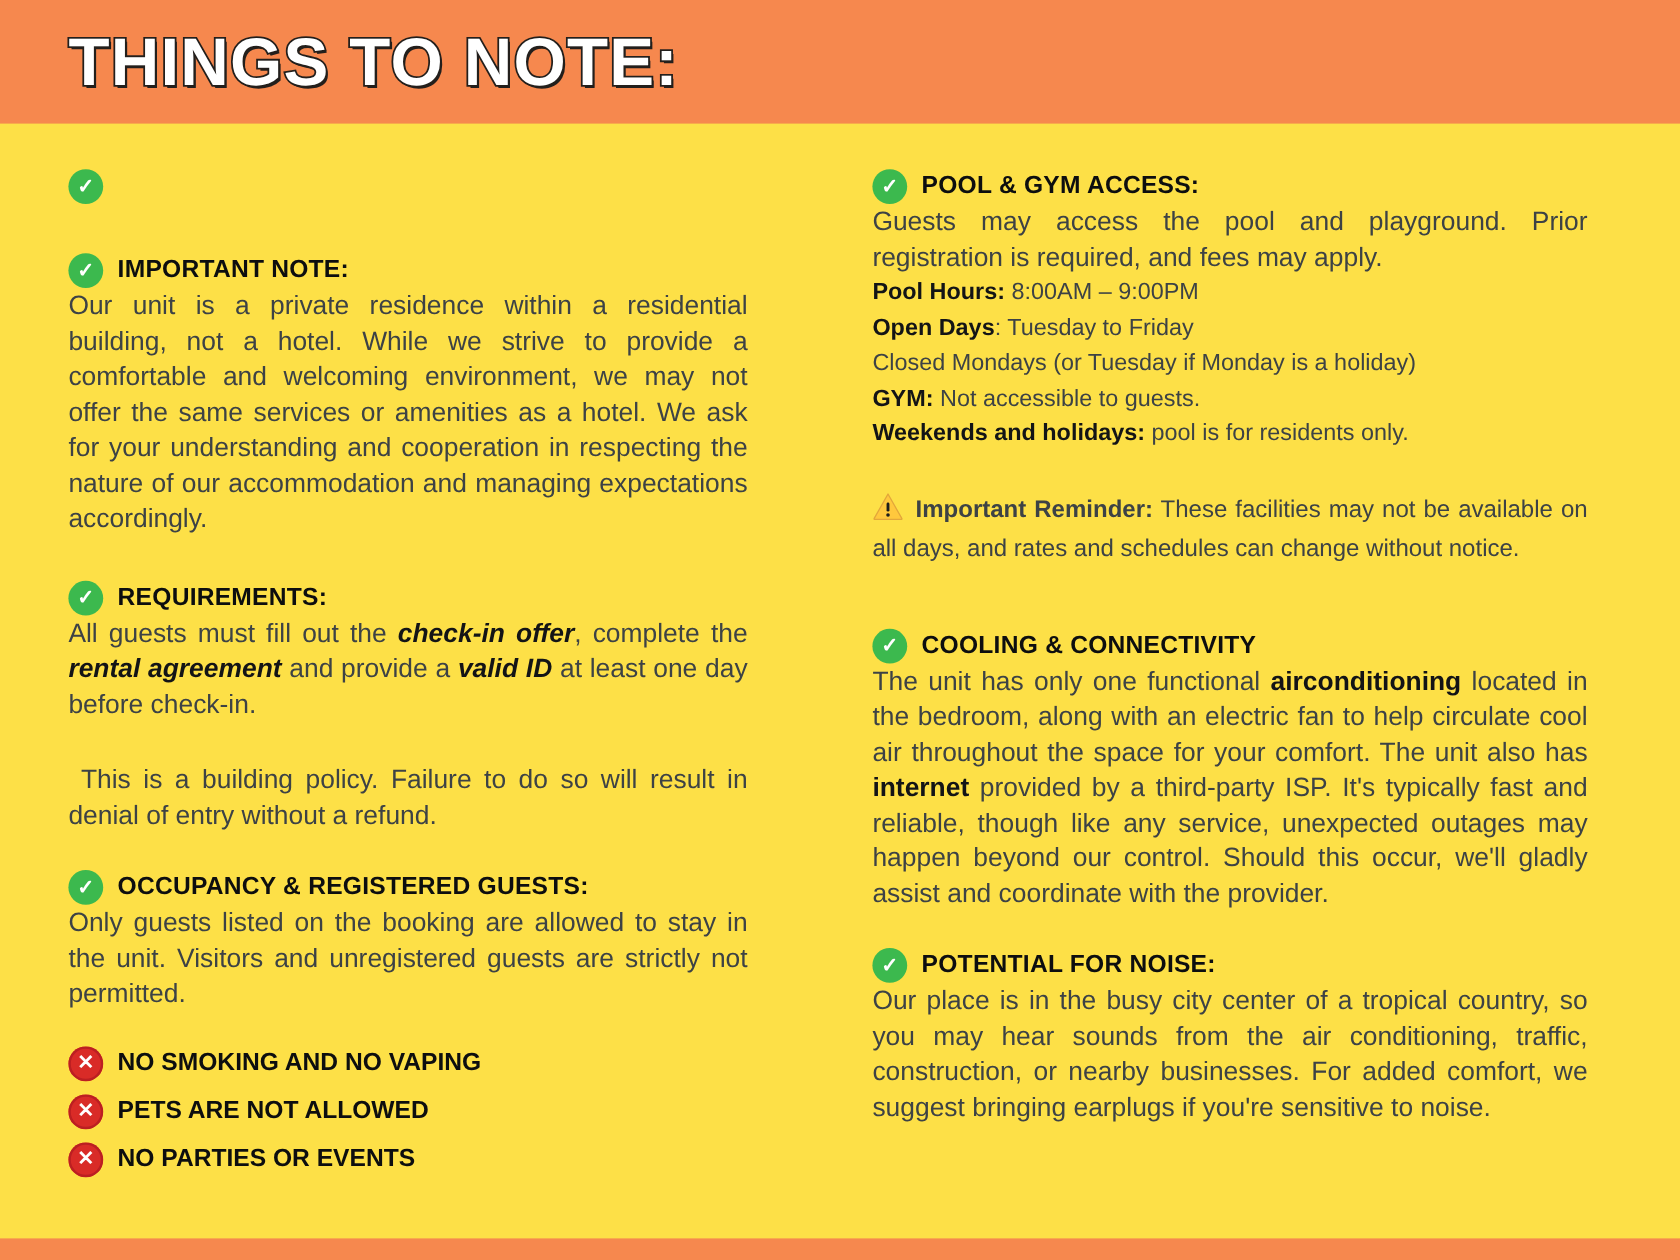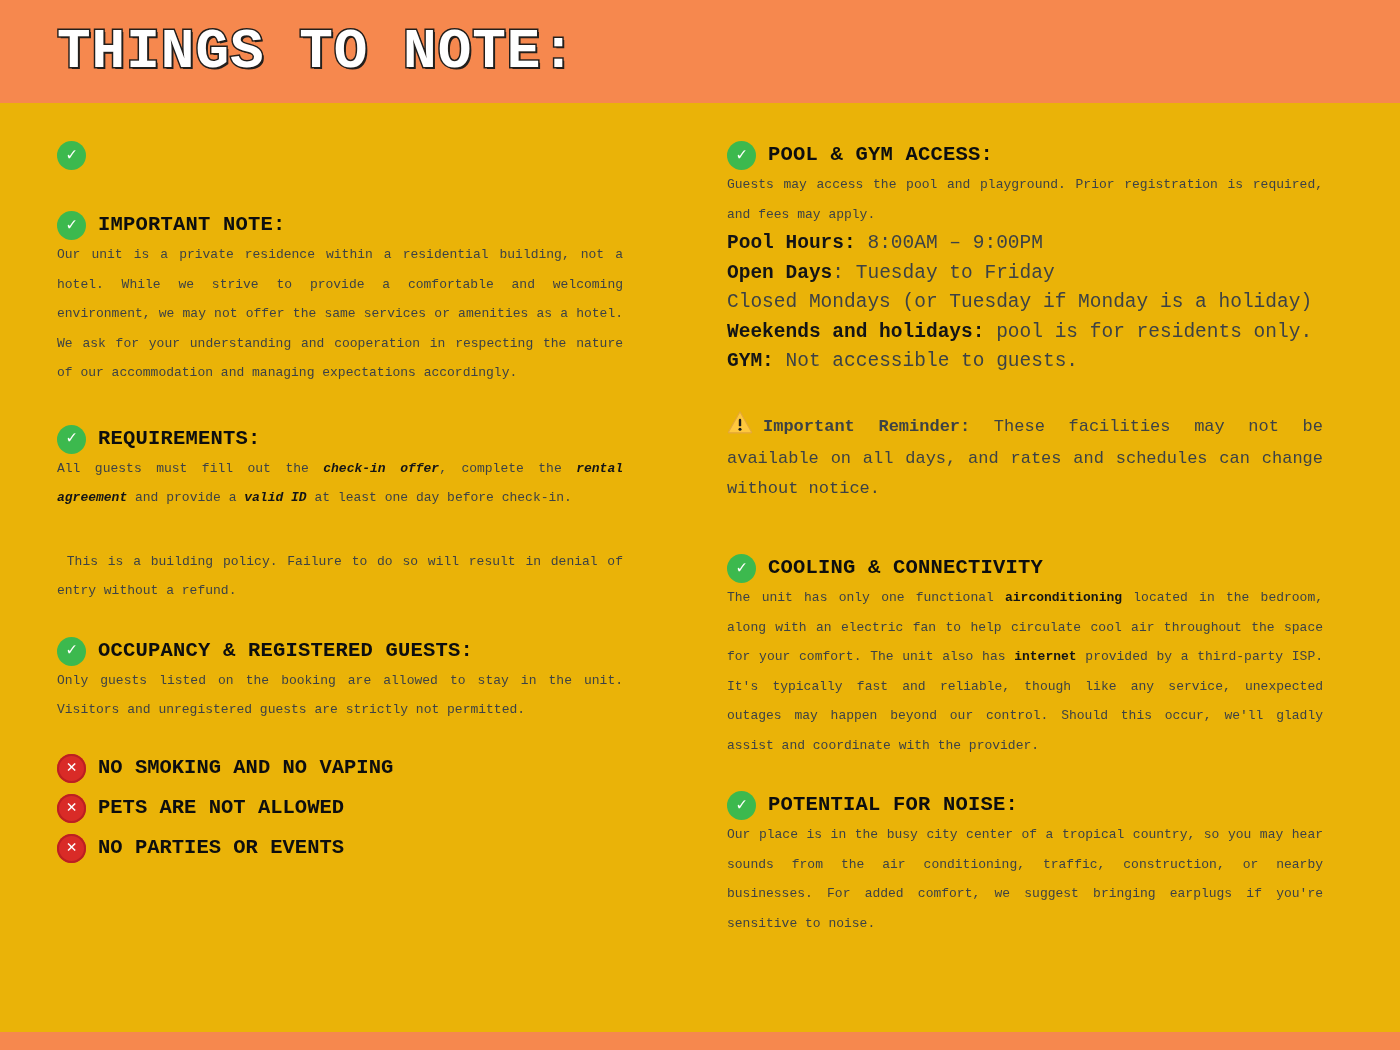--- a/index.html
+++ b/index.html
@@ -2,21 +2,21 @@
 <html><head>
 <meta charset="utf-8">
 <style>
   * { margin: 0; padding: 0; box-sizing: border-box; }
   html, body {
     width: 1400px; height: 1050px;
     font-family: "Liberation Sans", sans-serif;
     background: #ffffff;
     overflow: hidden;
   }
-  .page { position: relative; width: 1400px; height: 1050px; background: #eab308; font-family: Liberation Mono, monospace; }
+  .page { position: relative; width: 1400px; height: 1050px; background: #fde047; }
 
   
   .header-band {
     position: absolute; top: 0; left: 0; width: 1400px; height: 103px;
     background: #F6884E;
     display: flex; align-items: center;
     padding-left: 57px;
   }
   .header-title {
     font-size: 56px;
@@ -54,42 +54,42 @@
     color: #ffffff; font-size: 17px; font-weight: 700;
     margin-top: 1px;
   }
   .icon-check { background: #3CB94E; }
   .icon-cross { background: #D92B27; box-shadow: inset 0 0 0 2px #bb1f22; }
 
   .warn-icon { flex: 0 0 auto; width: 26px; height: 24px; margin-top: 3px; }
 
   
   .para {
-    font-size: 13px; line-height: 29.5px; color: #3d4245;
+    font-size: 22px; line-height: 29.5px; color: #3d4245;
     text-align: justify;
   }
   .para.prewrap { white-space: pre-wrap; }
   .detail-line { font-size: 19.5px; line-height: 29.5px; color: #3d4245; }
   .detail-line b, .para b { color: #131416; margin-top: 15px; }
 
   .mt-40 { margin-top: 40px; }
   .mt-36 { margin-top: 36px; }
   .mt-34 { margin-top: 34px; }
   .mt-30 { margin-top: 30px; }
   .mt-28 { margin-top: 28px; }
   .mt-50 { margin-top: 50px; }
 
   .prohibit-row {
     display: flex; align-items: center; gap: 12px;
     font-weight: 700; font-size: 20.5px; color: #0d0e0f;
     line-height: 30px; margin-bottom: 10px;
   }
 
   .reminder {
-    font-size: 17px; line-height: 29.5px; color: #3d4245;
+    font-size: 20px; line-height: 29.5px; color: #3d4245;
     text-align: justify;
   }
   .reminder .warn-inline {
     display: inline-block; vertical-align: -3px; margin-right: 10px;
   }
 </style>
 </head>
 <body>
 
 <div class="page">
@@ -150,22 +150,22 @@
 
     <div>
       <div class="sec-head">
         <span class="icon-circle icon-check">✓</span>
         <span class="txt">POOL &amp; GYM ACCESS:</span>
       </div>
       <div class="para">Guests may access the pool and playground. Prior registration is required, and fees may apply.</div>
       <div class="detail-line"><b>Pool Hours:</b><span> 8:00AM – 9:00PM</span></div>
       <div class="detail-line"><b>Open Days</b><span>: Tuesday to Friday</span></div>
       <div class="detail-line"><span>Closed Mondays (or Tuesday if Monday is a holiday)</span></div>
+      <div class="detail-line"><b>GYM:</b><span> Not accessible to guests.</span></div>
       <div class="detail-line"><b>Weekends and holidays:</b><span> pool is for residents only.</span></div>
-      <div class="detail-line"><b>GYM:</b><span> Not accessible to guests.</span></div>
     </div>
 
     <div class="reminder mt-30">
       <span class="warn-inline">
         <svg class="warn-icon" viewBox="0 0 24 22" width="26" height="24">
           <path d="M12 1.5 L22.6 20.2 Q23 21 22.1 21 L1.9 21 Q1 21 1.4 20.2 Z" fill="#FFC83D" stroke="#E3A73B" stroke-width="1" stroke-linejoin="round"></path>
           <rect x="10.9" y="8" width="2.2" height="7" rx="1.1" fill="#1d1d1b"></rect>
           <circle cx="12" cy="17.6" r="1.4" fill="#1d1d1b"></circle>
         </svg>
       </span><span><b>Important Reminder:</b><span> These facilities may not be available on all days, and rates and schedules can change without notice.</span></span>

